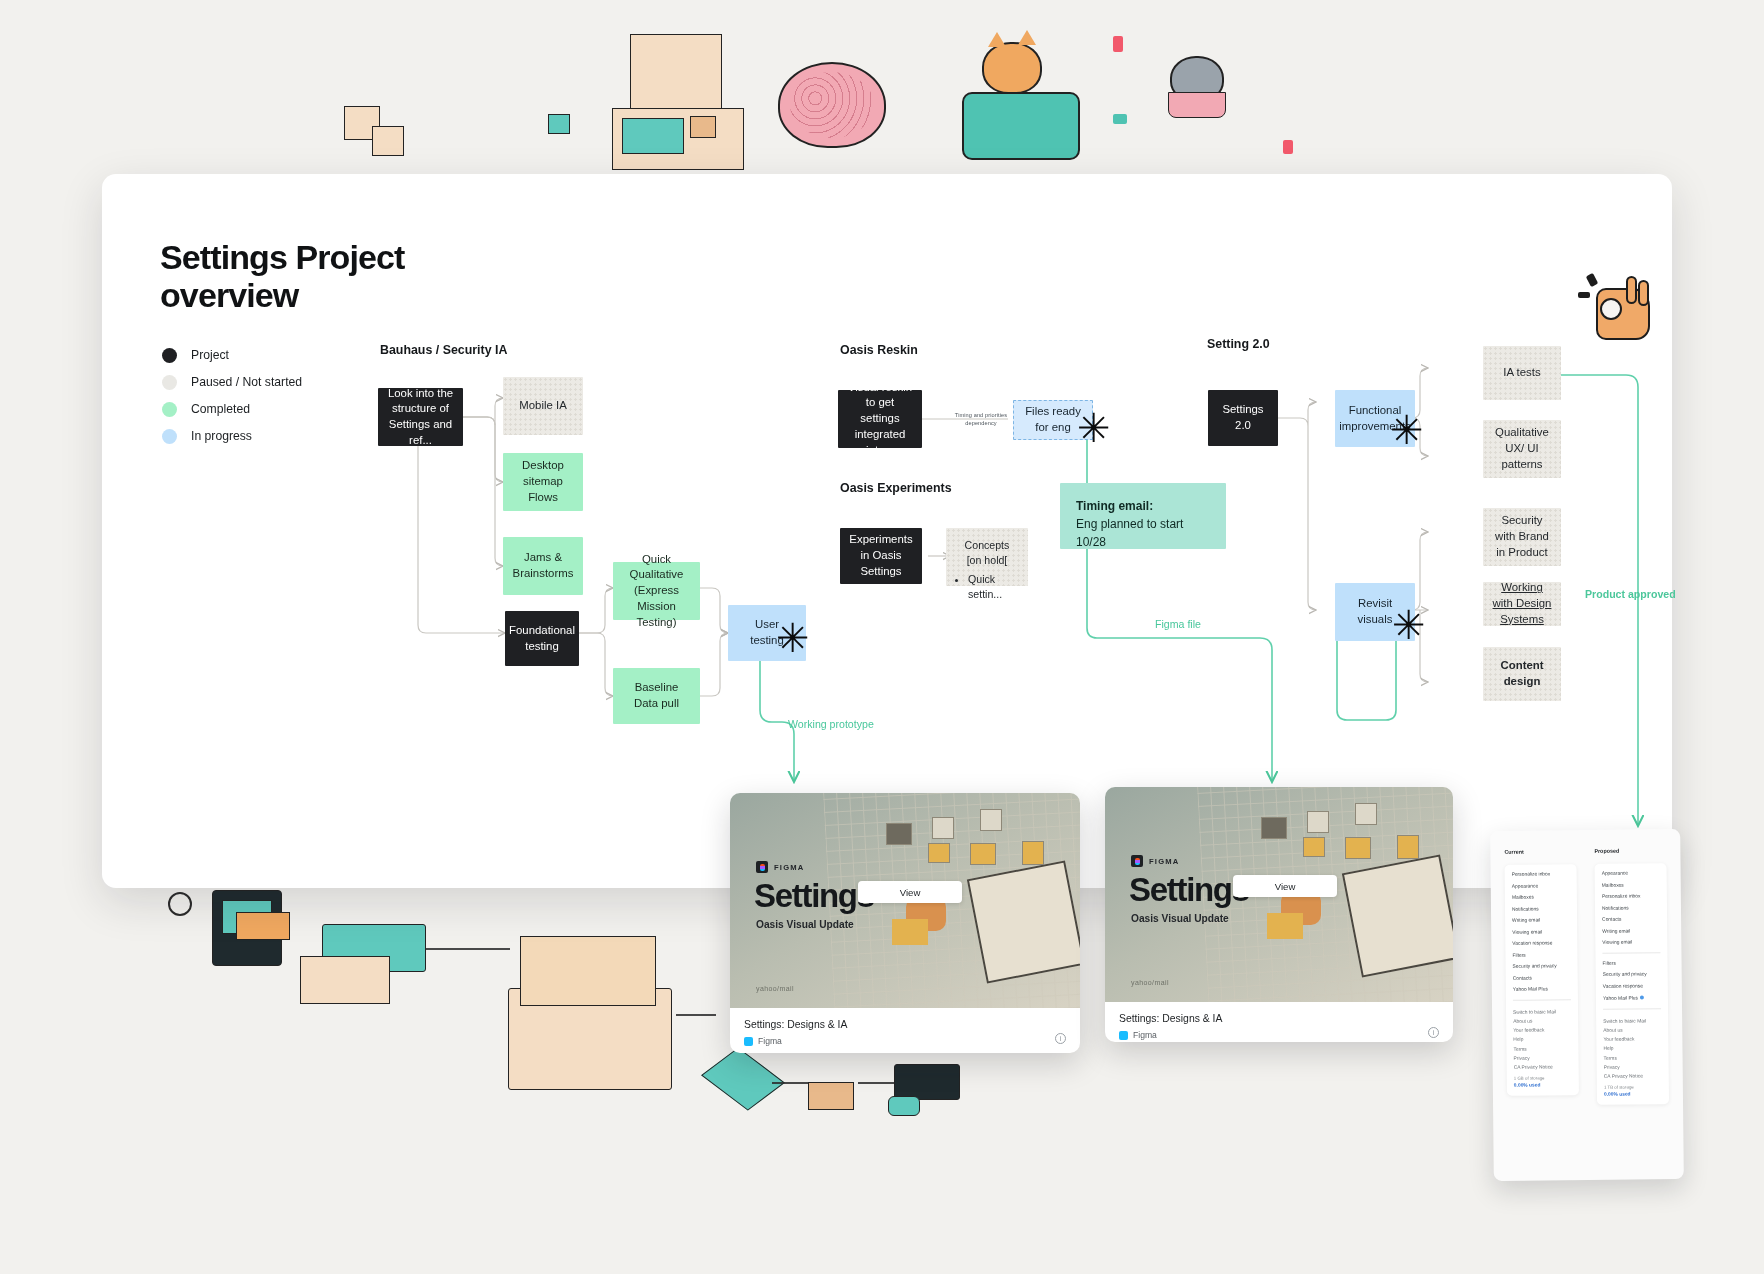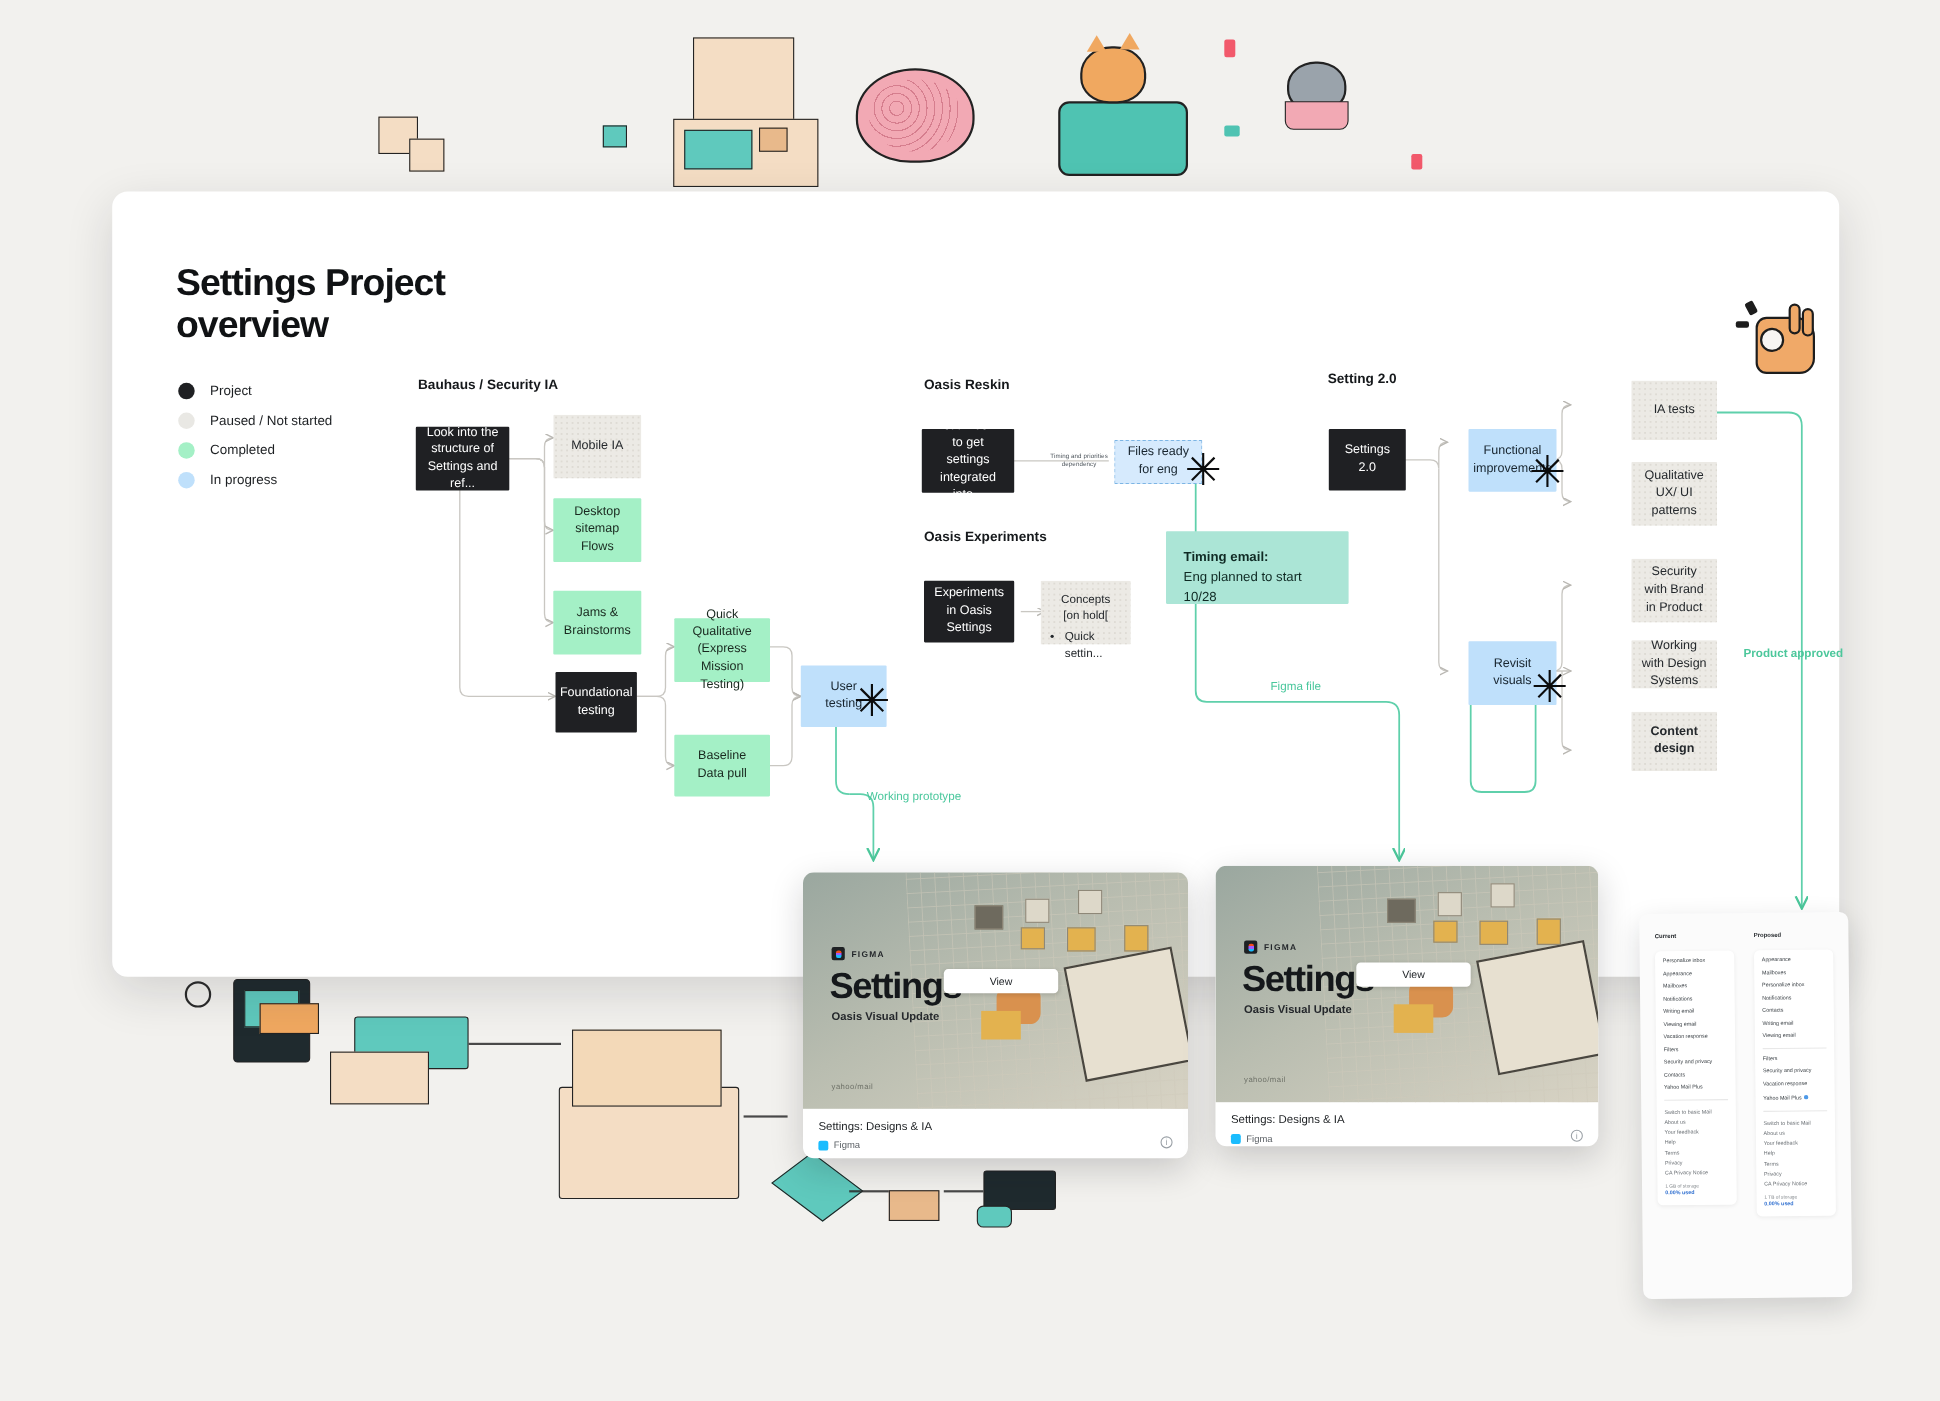--- a/index.html
+++ b/index.html
@@ -342,21 +342,21 @@
 
 <div class="node dark" style="left:1208px;top:390px;width:70px;height:56px;">Settings 2.0</div>
 <div class="node blue" style="left:1335px;top:390px;width:80px;height:57px;">Functional improvements</div>
 <div class="aster" style="left:1390px;top:410px;">✳</div>
 <div class="node blue" style="left:1335px;top:583px;width:80px;height:58px;">Revisit visuals</div>
 <div class="aster" style="left:1392px;top:605px;">✳</div>
 
 <div class="node grey" style="left:1483px;top:346px;width:78px;height:54px;">IA tests</div>
 <div class="node grey" style="left:1483px;top:420px;width:78px;height:58px;">Qualitative UX/ UI patterns</div>
 <div class="node grey" style="left:1483px;top:508px;width:78px;height:58px;">Security with Brand in Product</div>
-<div class="node grey" style="left:1483px;top:582px;width:78px;height:44px;">Working with Design Systems</div>
+<div class="node grey" style="left:1483px;top:582px;width:78px;height:44px;text-decoration:underline;">Working with Design Systems</div>
 <div class="node grey" style="left:1483px;top:647px;width:78px;height:54px;font-weight:bold;">Content design</div>
 
 <div class="green-label" style="left:788px;top:718px;">Working prototype</div>
 <div class="green-label" style="left:1155px;top:618px;">Figma file</div>
 <div class="green-label bold" style="left:1585px;top:588px;">Product approved</div>
 
 <div style="position:absolute;left:1582px;top:272px;width:82px;height:82px;">
   <div style="position:absolute;left:14px;top:16px;width:54px;height:52px;background:#f0a968;border:2.4px solid #1d1d1d;border-radius:10px 18px 14px 10px;"></div>
   <div style="position:absolute;left:18px;top:26px;width:22px;height:22px;border:2.4px solid #1d1d1d;border-radius:50%;background:#f7f5f2;"></div>
   <div style="position:absolute;left:44px;top:4px;width:11px;height:28px;background:#f0a968;border:2.4px solid #1d1d1d;border-radius:6px;"></div>

